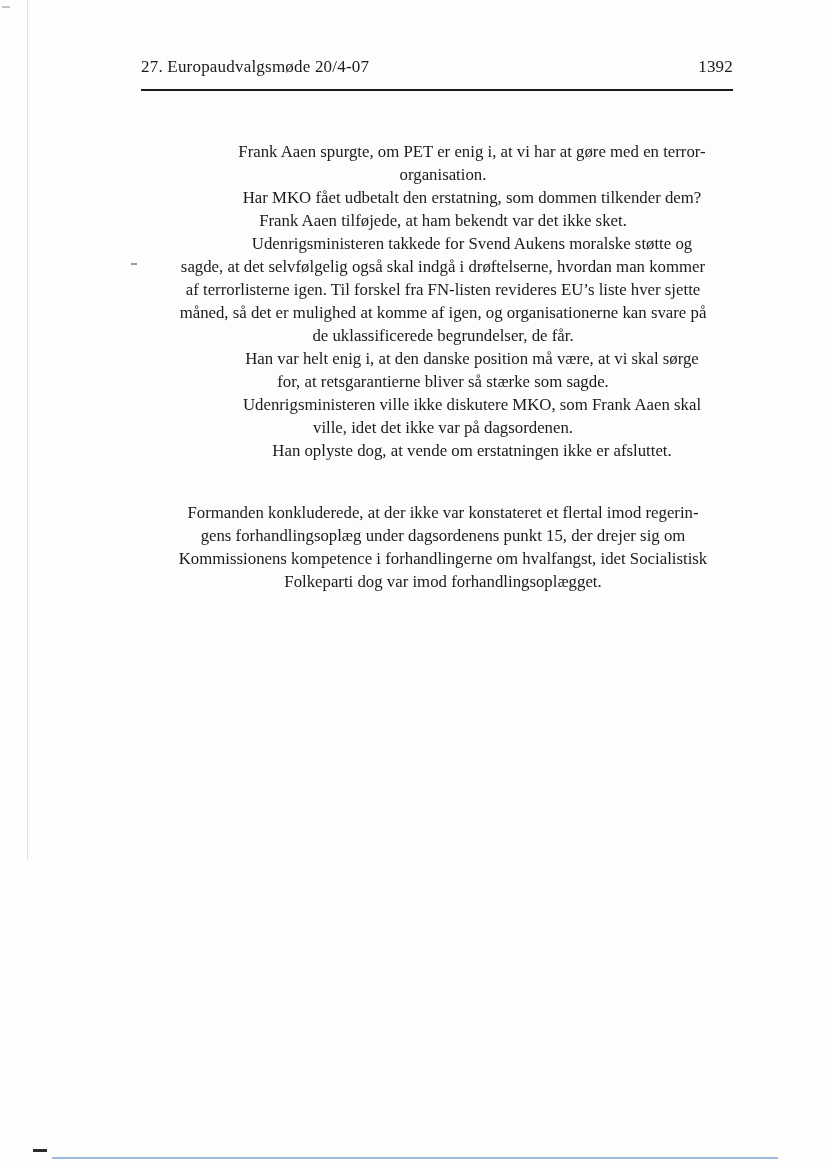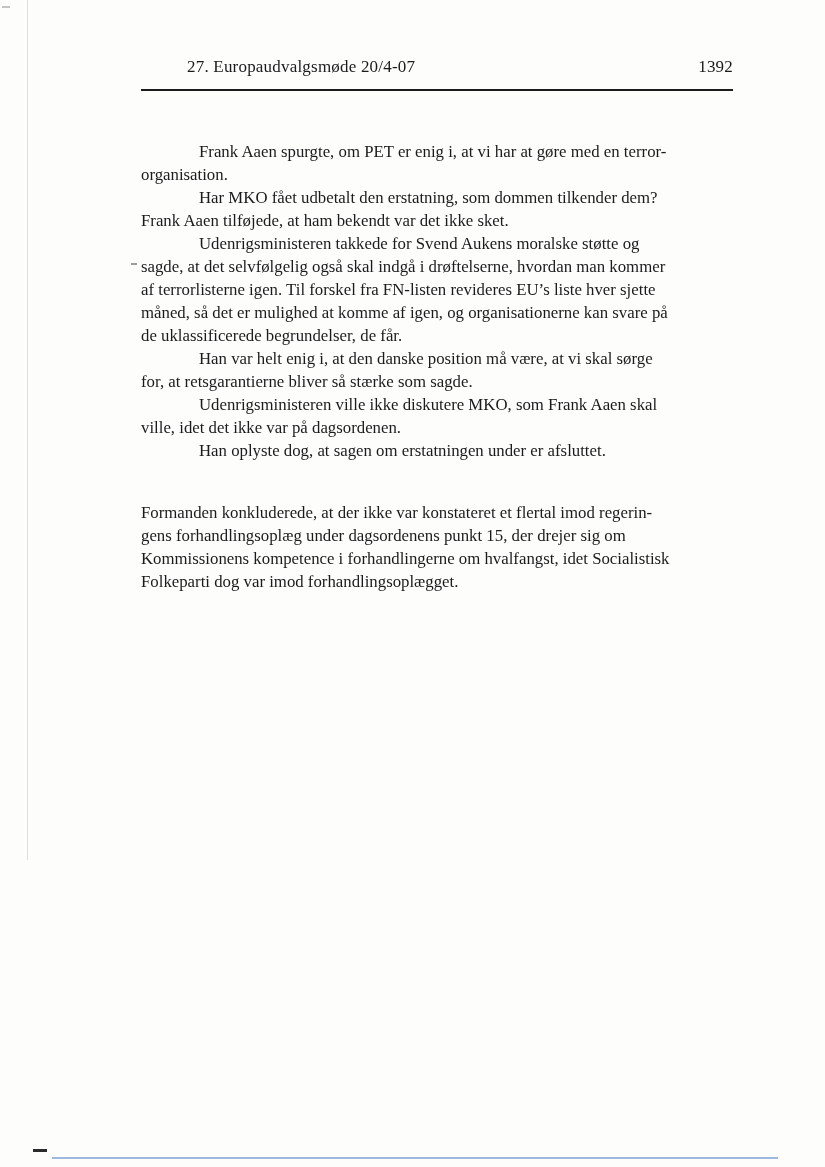--- a/index.html
+++ b/index.html
@@ -14,32 +14,31 @@
   }
   .page { position: absolute; inset: 0; }
 
   .header { position: absolute; left: 141px; top: 57px; width: 592px; }
   .header-row {
     display: flex;
     justify-content: space-between;
     align-items: baseline;
     font-size: 17px;
     letter-spacing: 0.2px;
-    margin-left: 46px;
   }
   .rule { margin-top: 12px; height: 2px; background: #1c1c1c; }
 
   .body-text {
     position: absolute;
     left: 141px;
     top: 140px;
     width: 604px;
     font-size: 16.8px;
     line-height: 23px;
-    text-align: left;
+    text-align: center;
   }
   .para { margin: 0; white-space: pre-line; }
   .para.indent { text-indent: 58px; }
   .para.space-before { margin-top: 39px; }
   .bold { font-weight: normal; }
 
   
   .artifact { position: absolute; }
   .left-line   { left: 27px;  top: 0;       width: 1px;   height: 860px; background: rgba(120,120,120,0.22); }
   .bottom-blue { left: 52px;  top: 1157px;  width: 726px; height: 2px;   background: #9db9dd; }
@@ -67,21 +66,21 @@
 Frank Aaen tilføjede, at ham bekendt var det ikke sket.</span></p>
       <p class="para indent"><span class="bold">Udenrigsministeren</span><span class=""> takkede for Svend Aukens moralske støtte og
 sagde, at det selvfølgelig også skal indgå i drøftelserne, hvordan man kommer
 af terrorlisterne igen. Til forskel fra FN-listen revideres EU’s liste hver sjette
 måned, så det er mulighed at komme af igen, og organisationerne kan svare på
 de uklassificerede begrundelser, de får.</span></p>
       <p class="para indent"><span class="">Han var helt enig i, at den danske position må være, at vi skal sørge
 for, at retsgarantierne bliver så stærke som sagde.</span></p>
       <p class="para indent"><span class="">Udenrigsministeren ville ikke diskutere MKO, som Frank Aaen skal
 ville, idet det ikke var på dagsordenen.</span></p>
-      <p class="para indent"><span class="">Han oplyste dog, at sagen om erstatningen under er afsluttet.</span></p>
+      <p class="para indent"><span class="">Han oplyste dog, at vende om erstatningen ikke er afsluttet.</span></p>
       <p class="para space-before"><span class="bold">Formanden</span><span class=""> konkluderede, at der ikke var konstateret et flertal imod regerin-
 gens forhandlingsoplæg under dagsordenens punkt 15, der drejer sig om
 Kommissionens kompetence i forhandlingerne om hvalfangst, idet Socialistisk
 Folkeparti dog var imod forhandlingsoplægget.</span></p>
     </div>
 
   <div class="artifact left-line"></div>
   <div class="artifact bottom-blue"></div>
   <div class="artifact bottom-dash"></div>
   <div class="artifact margin-dash"></div>

